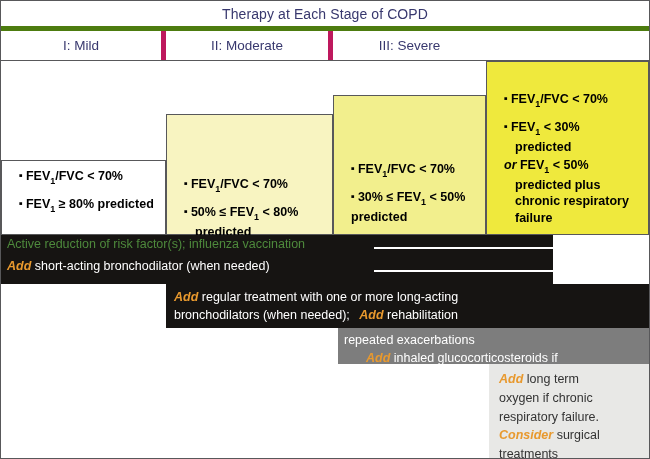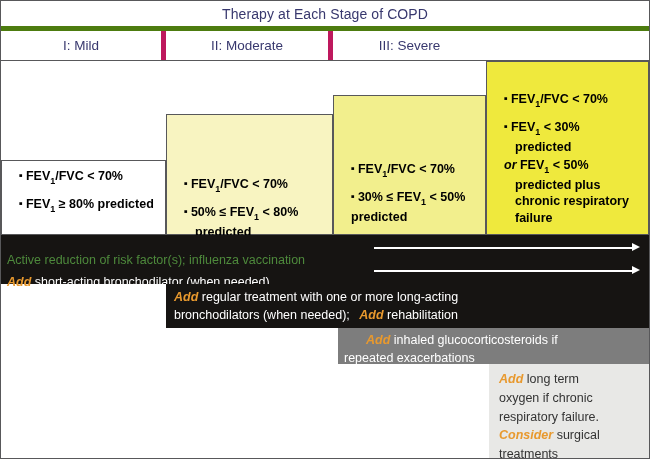--- a/index.html
+++ b/index.html
@@ -89,22 +89,22 @@
     position: absolute;
     box-sizing: border-box;
     font-size: 12.5px;
     line-height: 1.46;
   }
   .band-dark   { background: #161412; color: #ffffff; }
   .band-gray   { background: #7d7d7d; color: #ffffff; }
   .band-lgray  { background: #e8e8e6; color: #333333; }
 
   #band-risk {
-    left: 0px; top: 234px; width: 648px; height: 49px;
-    padding: 16px 0 0 6px;
+    left: 0px; top: 234px; width: 552px; height: 49px;
+    padding: 0 0 0 6px;
   }
   .risk-line { color: #4e8a3c; white-space: nowrap; }
   .sab-line  { color: #ffffff; margin-top: 4px; white-space: nowrap; }
 
   #band-longacting {
     left: 165px; top: 283px; width: 483px; height: 44px;
     padding: 4px 8px 0 8px;
   }
   #band-ics {
     left: 337px; top: 327px; width: 311px; height: 36px;
@@ -247,25 +247,25 @@
       <span>regular treatment with one or more long-acting</span>
     </div>
     <div>
       <span>bronchodilators (when needed);</span>
       <span class="add" style="margin-left:6px">Add</span>
       <span>rehabilitation</span>
     </div>
   </div>
 
   <div class="band band-gray" id="band-ics">
+    <div>repeated exacerbations</div>
     <div style="padding-left:22px">
       <span class="add">Add</span>
       <span>inhaled glucocorticosteroids if</span>
     </div>
-    <div>repeated exacerbations</div>
   </div>
 
   <div class="band band-lgray" id="band-oxygen">
     <div>
       <span class="add">Add</span>
       <span>long term</span>
     </div>
     <div>oxygen if chronic</div>
     <div>respiratory failure.</div>
     <div>

